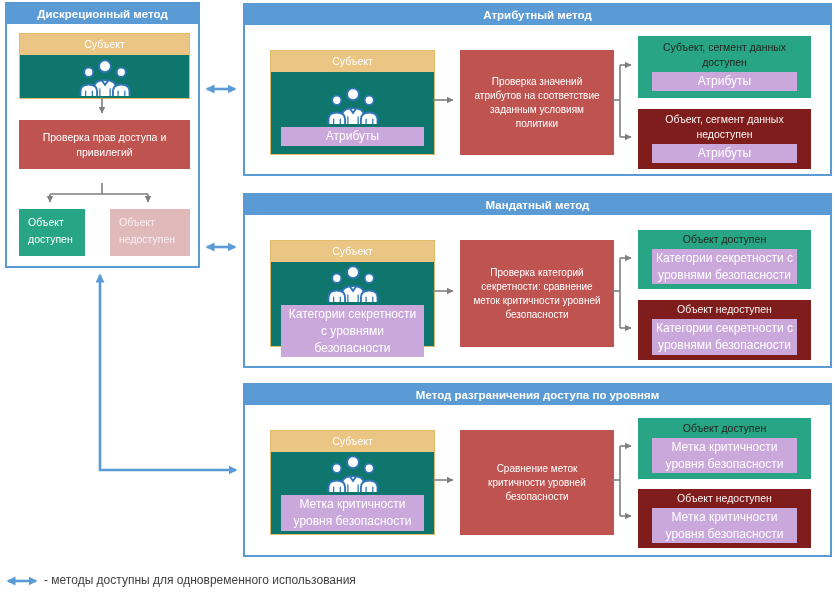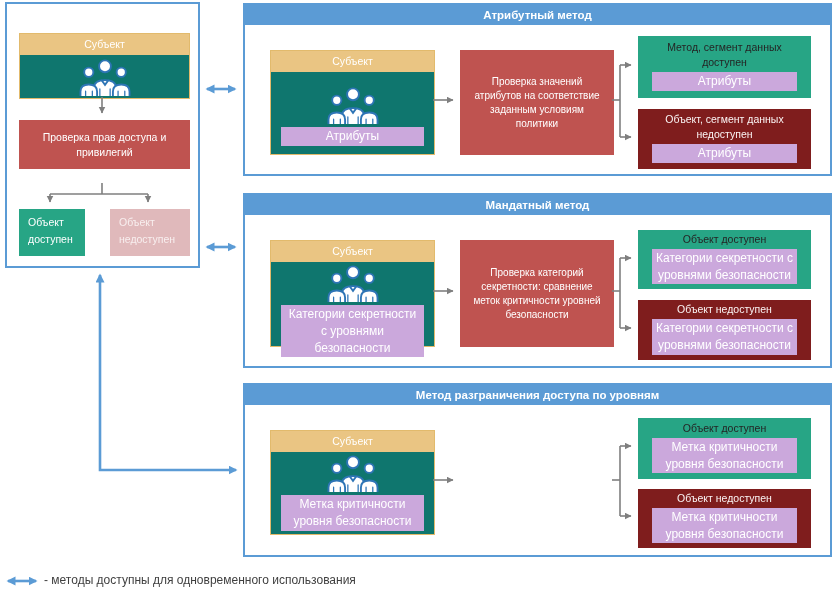--- a/index.html
+++ b/index.html
@@ -47,20 +47,21 @@
   .legend-label { position:absolute; left:44px; top:573px; font-size:12px; color:#3F3F3F; }
 
   svg.overlay { position:absolute; inset:0; pointer-events:none; }
 </style>
 </head>
 <body>
 
 <div class="canvas">
 
   <div class="panel" style="left:5px; top:2px; width:195px; height:266px;">
+    <div class="panel-header">Дискреционный метод</div>
 
     <div class="subject-box" style="left:12px; top:29px; width:171px; height:66px;">
       <div class="subject-header">Субъект</div>
       <div class="subject-body">
         <svg class="people solo" width="58" height="38" viewBox="0 0 66 48">
           <g fill="#fff" stroke="#2E75B6" stroke-width="2.4" stroke-linecap="round">
             <circle cx="33" cy="10.5" r="7.5"></circle>
             <path d="M19,48 V38 q0,-10 14,-10 q14,0 14,10 V48"></path>
             <path d="M29,28.5 l4,5.5 l4,-5.5" fill="none"></path>
             <circle cx="12.5" cy="18" r="5.8"></circle>
@@ -97,21 +98,21 @@
             <path d="M8.5,42 V48 M17,42 V48 M26.5,39 V48 M39.5,39 V48 M49.5,42 V48 M58,42 V48" fill="none" stroke-width="1.6"></path>
           </g>
         </svg>
         <div class="tag">Атрибуты</div>
       </div>
     </div>
 
     <div class="check-box" style="left:215px; top:45px; width:154px; height:105px;">Проверка значений атрибутов на соответствие заданным условиям политики</div>
 
     <div class="outcome green" style="left:393px; top:31px; width:173px; height:62px;">
-      <div class="outcome-title">Метод, сегмент данных доступен</div>
+      <div class="outcome-title">Субъект, сегмент данных доступен</div>
       <div class="tag">Атрибуты</div>
     </div>
     <div class="outcome pink" style="left:393px; top:104px; width:173px; height:60px;">
       <div class="outcome-title">Объект, сегмент данных недоступен</div>
       <div class="tag">Атрибуты</div>
     </div>
   </div>
 
   <div class="panel" style="left:243px; top:193px; width:589px; height:175px;">
     <div class="panel-header">Мандатный метод</div>
@@ -162,20 +163,21 @@
             <path d="M2,48 v-5.5 q0,-9 10.5,-9 q10.5,0 10.5,9 V48"></path>
             <circle cx="53.5" cy="18" r="5.8"></circle>
             <path d="M43,48 v-5.5 q0,-9 10.5,-9 q10.5,0 10.5,9 V48"></path>
             <path d="M8.5,42 V48 M17,42 V48 M26.5,39 V48 M39.5,39 V48 M49.5,42 V48 M58,42 V48" fill="none" stroke-width="1.6"></path>
           </g>
         </svg>
         <div class="tag">Метка критичности уровня безопасности</div>
       </div>
     </div>
 
+    <div class="check-box" style="left:215px; top:45px; width:154px; height:105px;">Сравнение меток критичности уровней безопасности</div>
 
     <div class="outcome green" style="left:393px; top:33px; width:173px; height:61px;">
       <div class="outcome-title">Объект доступен</div>
       <div class="tag">Метка критичности уровня безопасности</div>
     </div>
     <div class="outcome pink" style="left:393px; top:104px; width:173px; height:59px;">
       <div class="outcome-title">Объект недоступен</div>
       <div class="tag">Метка критичности уровня безопасности</div>
     </div>
   </div>

